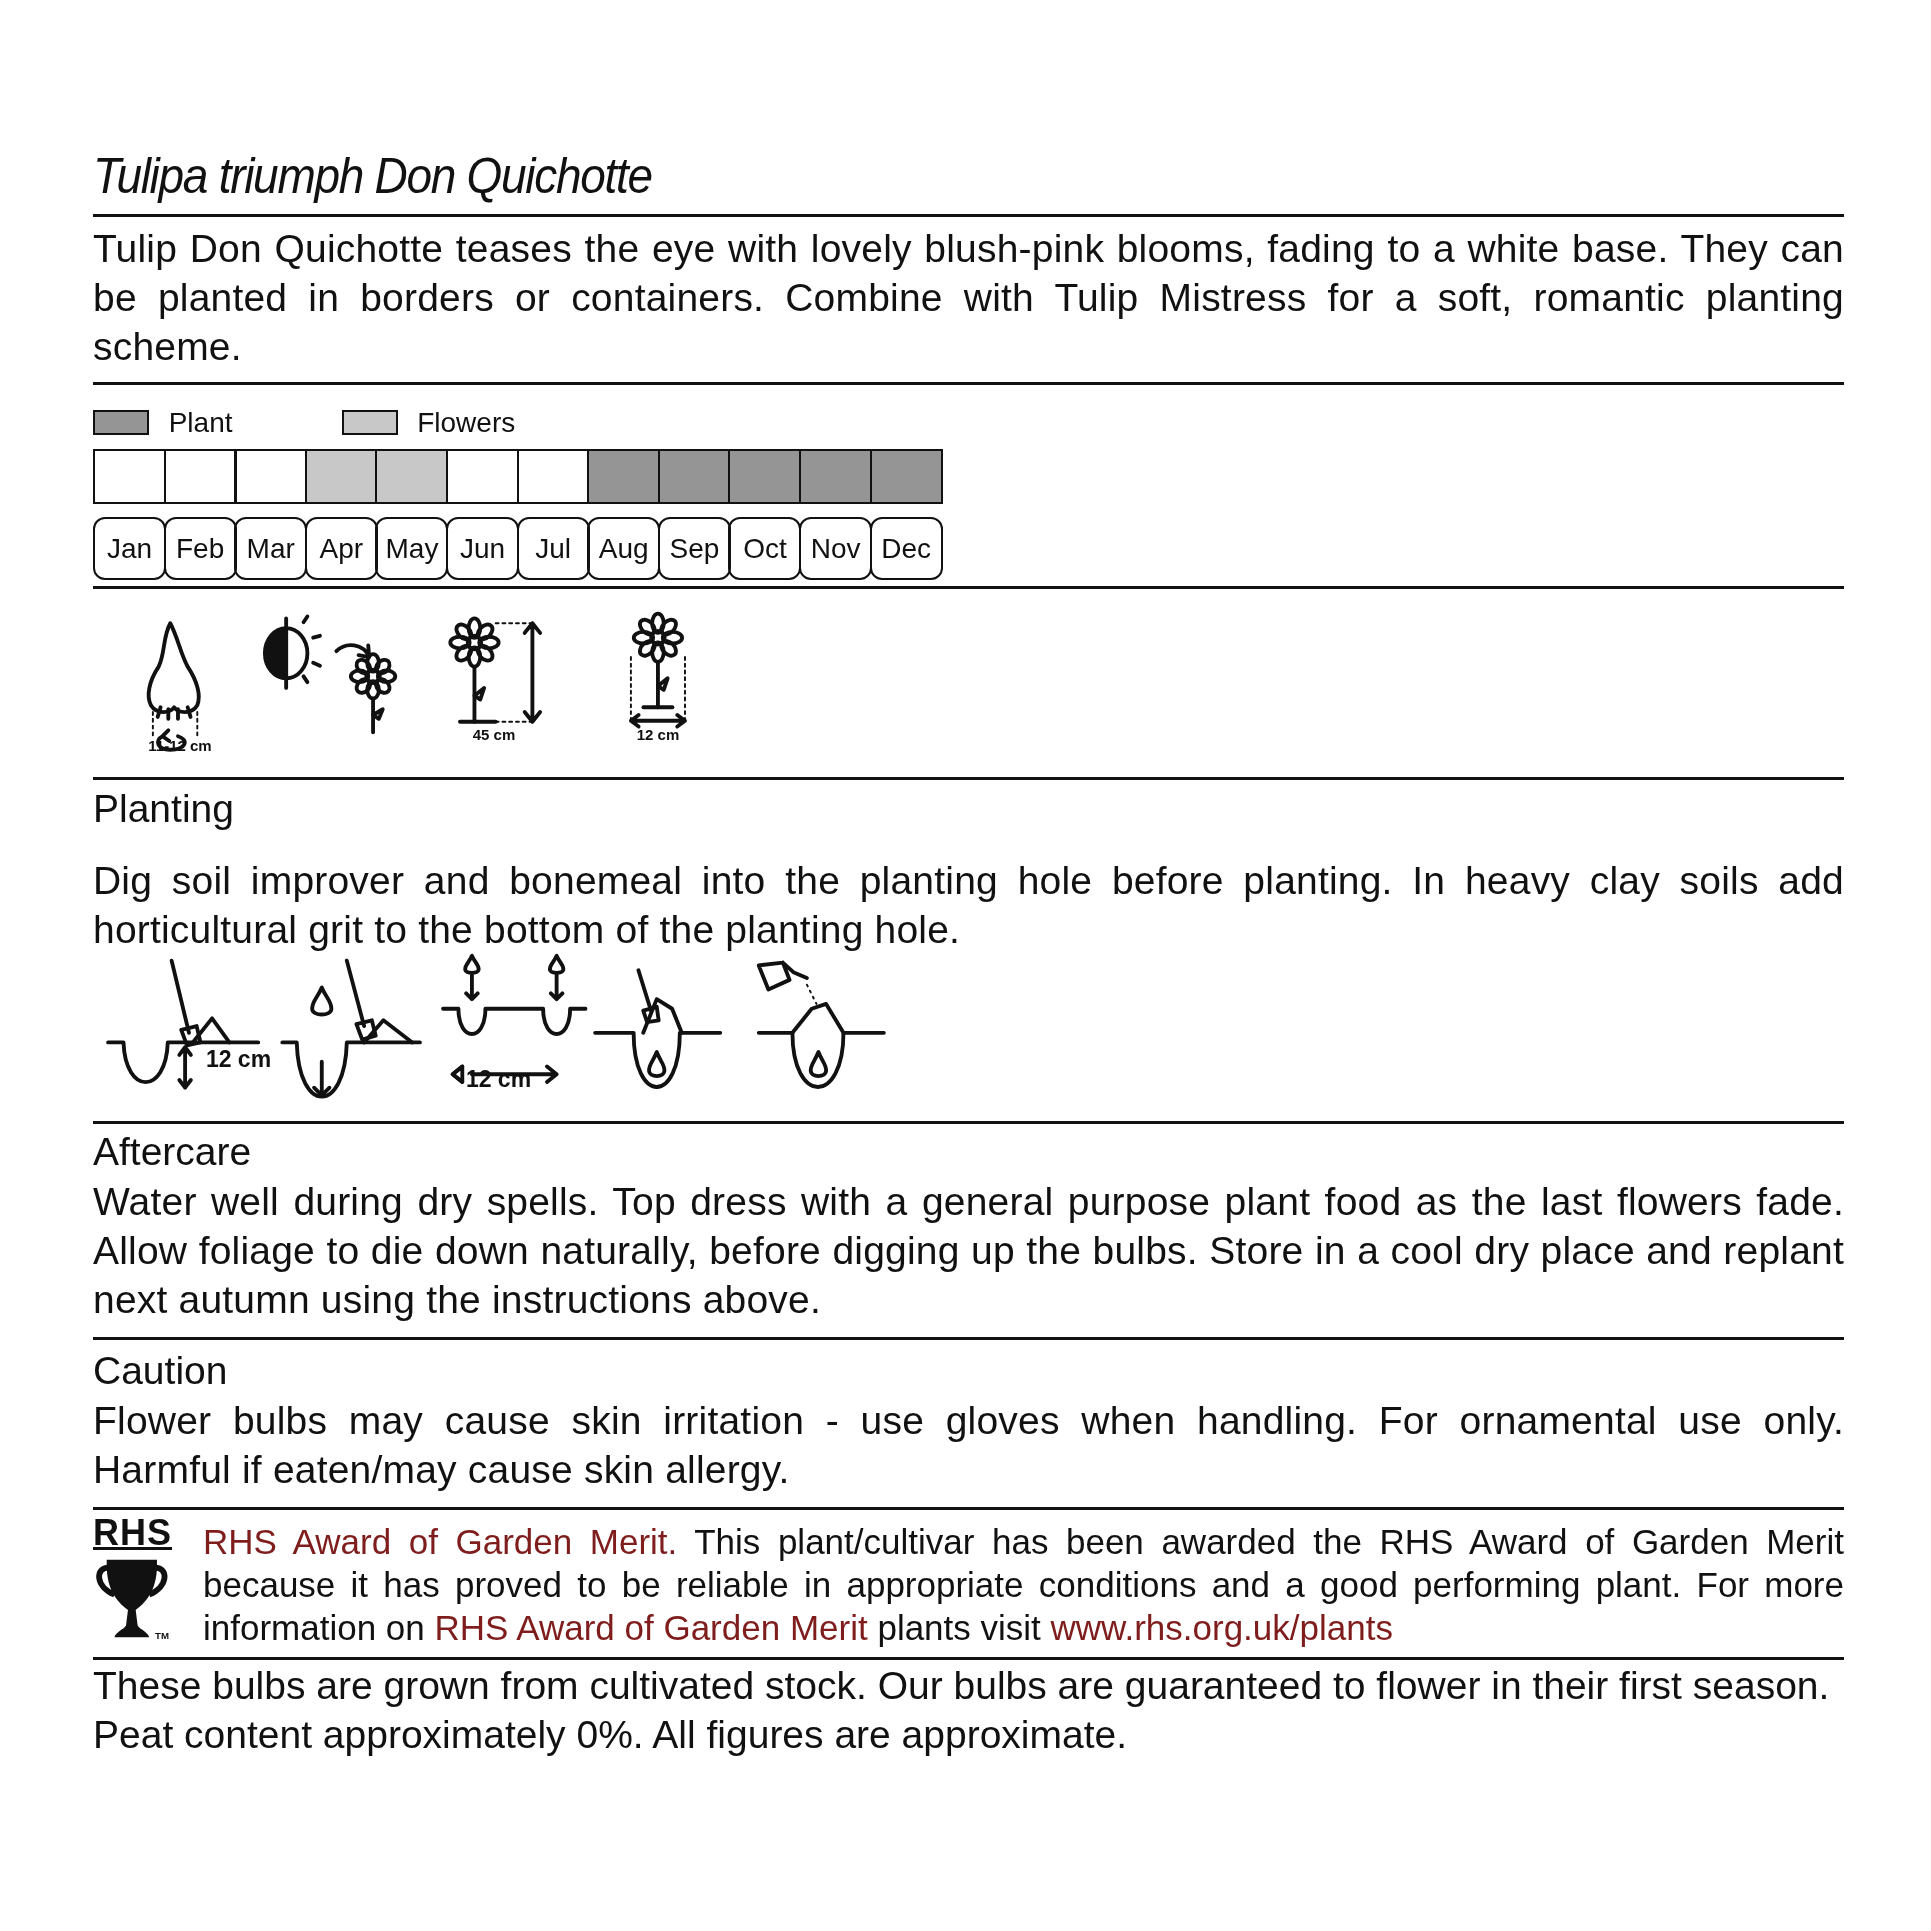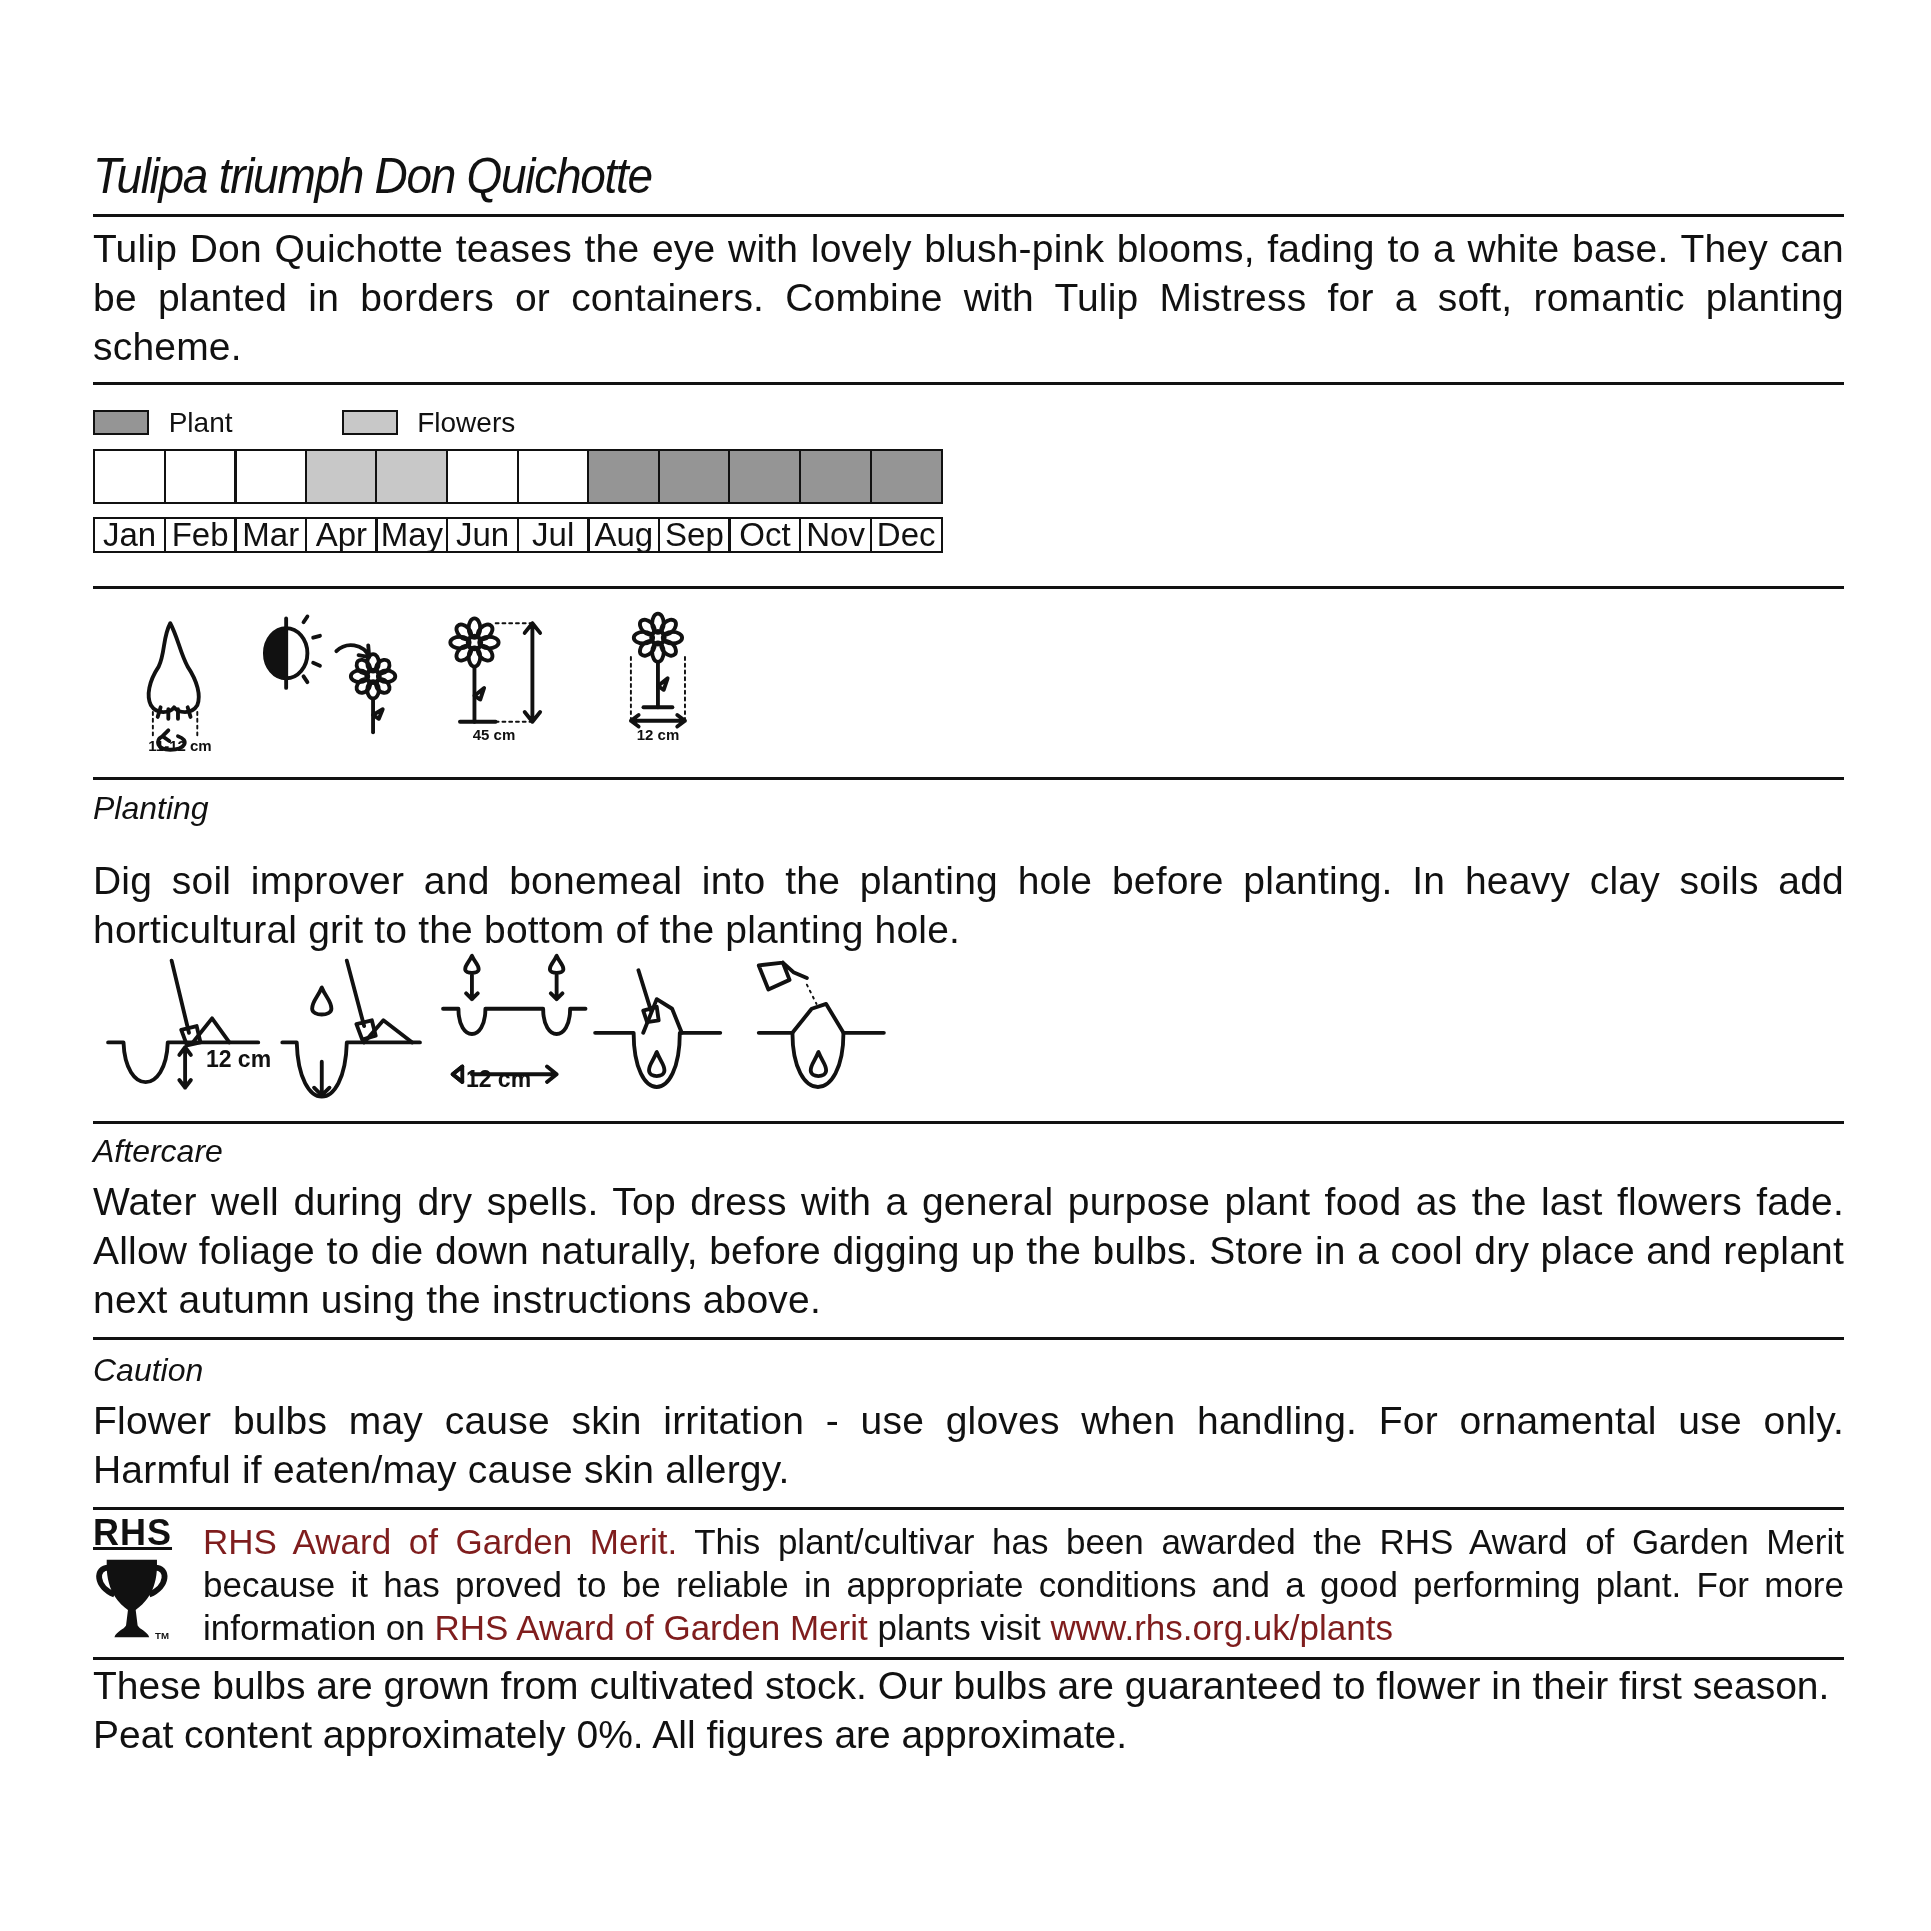--- a/index.html
+++ b/index.html
@@ -5,30 +5,30 @@
   html,body{margin:0;padding:0;background:#ffffff;}
   body{width:1931px;height:1931px;position:relative;overflow:hidden;color:#111;
        font-family:"Liberation Sans","DejaVu Sans",sans-serif;}
   .page{position:absolute;left:93px;top:0;width:1751px;}
   .abs{position:absolute;}
   .rule{position:absolute;left:0;width:1751px;height:2.9px;background:#111;}
   .title{position:absolute;top:147px;left:0;font-size:50px;font-style:italic;letter-spacing:-1.4px;
          font-family:"Liberation Sans",sans-serif;font-weight:400;transform:scaleX(0.92);transform-origin:left;}
   .para{position:absolute;left:0;width:1751px;font-size:39px;line-height:49px;text-align:justify;
         letter-spacing:0.2px;}
-  .heading{position:absolute;left:0;font-size:32px;line-height:49px;font-style:italic;}
+  .heading{position:absolute;left:0;font-size:39px;line-height:49px;}
   .legend{position:absolute;top:408px;left:0;height:29px;display:flex;align-items:center;gap:12px;}
   .legend .sw{width:56px;height:25px;border:2.4px solid #111;box-sizing:border-box;}
   .legend .lbl{font-size:28px;margin-left:7.7px;}
   .months{position:absolute;left:0;display:flex;}
   .months .cell{width:73px;box-sizing:border-box;border:2.4px solid #111;margin-right:-2.4px;}
   .fillrow{top:449px;}
   .fillrow .cell{height:55px;}
   .labrow{top:517px;}
-  .labrow .cell{height:36px;display:flex;align-items:center;justify-content:center;font-size:33px;}
+  .labrow .cell{height:63px;display:flex;align-items:center;justify-content:center;font-size:28px;border-radius:12px;}
   .icon-label{font-size:15px;font-weight:700;text-align:center;position:absolute;}
   .rhs-logo{position:absolute;left:0;top:1512px;width:97px;text-decoration:underline;}
   .rhs-word{font-size:36px;font-weight:700;letter-spacing:1px;}
   .rhs-text{position:absolute;left:110px;top:1520px;width:1641px;font-size:35px;line-height:43px;text-align:justify;}
   .rhs-text .em{color:#7f1d1d;}
   .footer{position:absolute;left:0;top:1661px;width:1751px;font-size:39px;line-height:49px;}
 </style>
 </head>
 <body>
 

